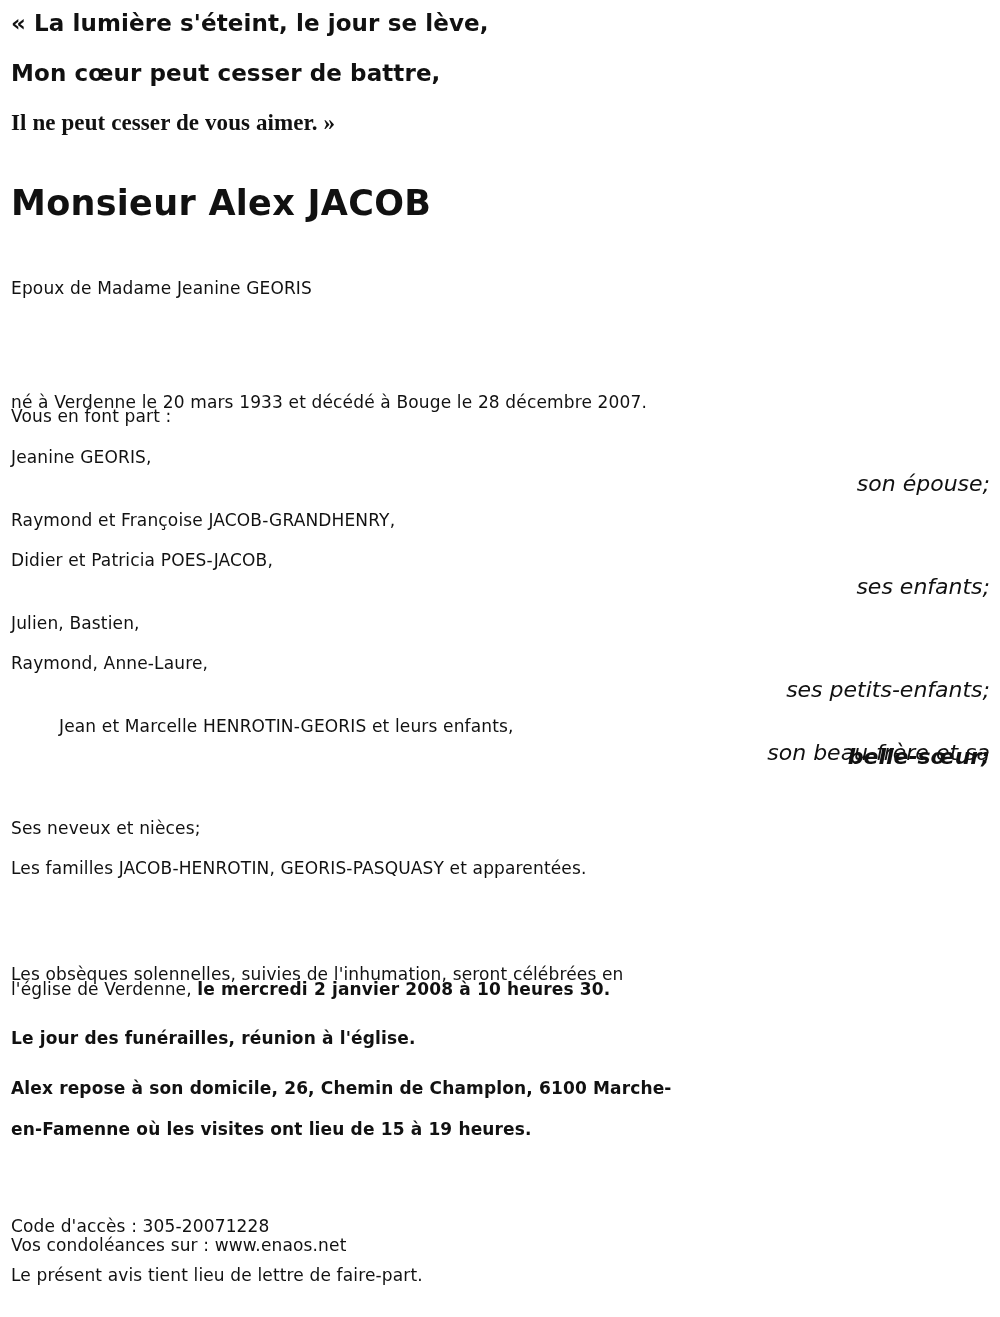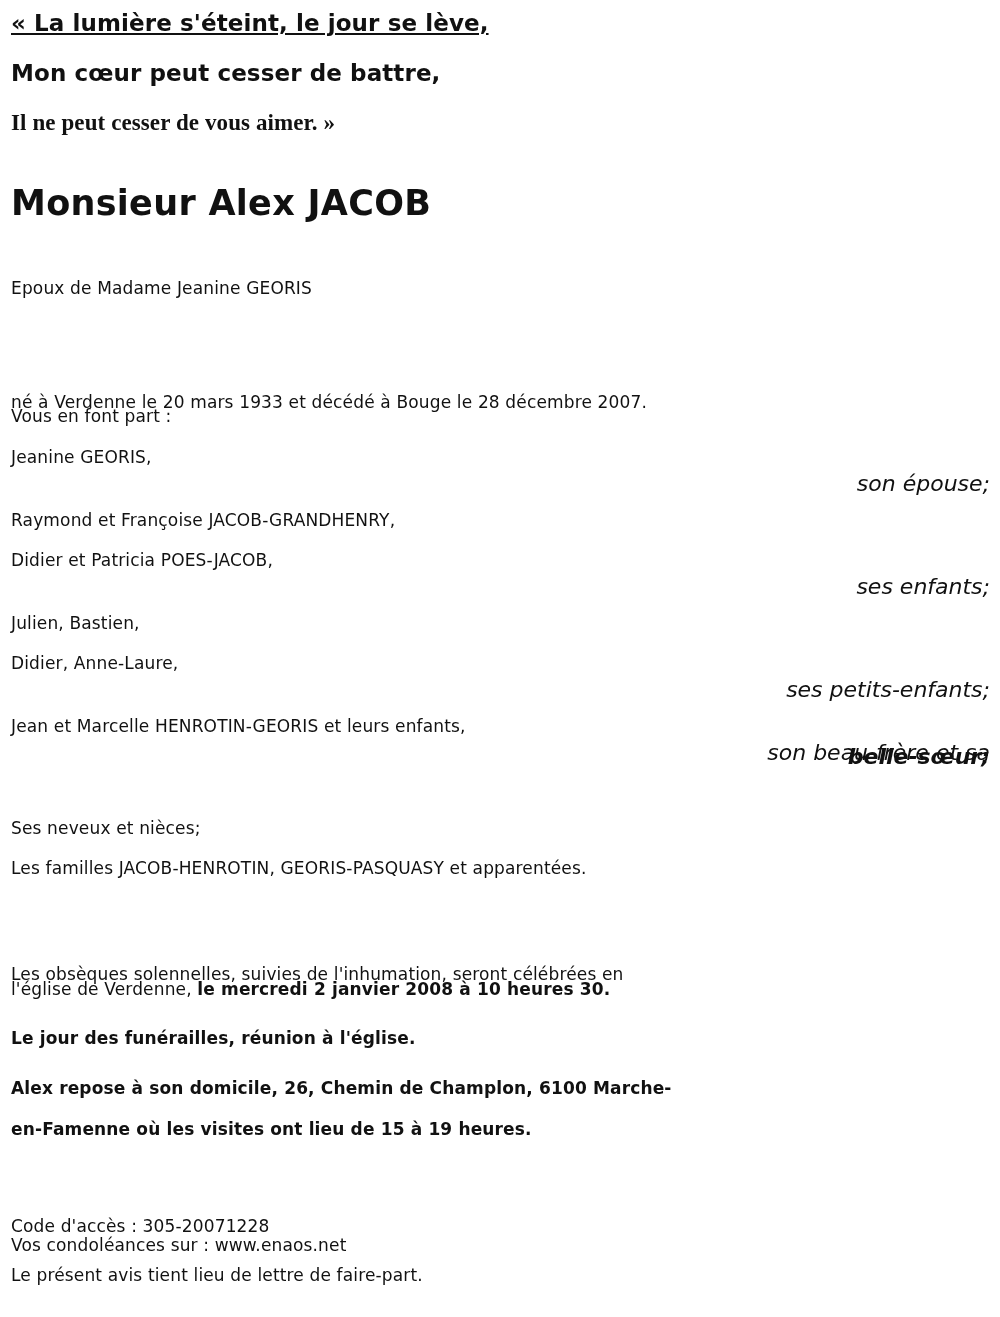--- a/index.html
+++ b/index.html
@@ -11,42 +11,42 @@
     .poem { font-weight: bold; font-size: 23px; letter-spacing: 0.1px; }
     .title { font-weight: bold; font-size: 35px; letter-spacing: 0.3px; }
     .txt { font-size: 17px; letter-spacing: 0.15px; }
     .b { font-weight: bold; }
     .rel { position: absolute; right: 10px; white-space: nowrap; font-style: italic; font-size: 22px; text-align: left; }
   </style>
 </head>
 <body>
 
 <div>
-  <div class="abs poem" style="top:10px;text-decoration:underline;">« La lumière s'éteint, le jour se lève,</div>
+  <div class="abs poem" style="top:10px;">« La lumière s'éteint, le jour se lève,</div>
   <div class="abs poem" style="top:60px;">Mon cœur peut cesser de battre,</div>
   <div class="abs poem" style="top:110px;font-family:Liberation Serif, serif;">Il ne peut cesser de vous aimer. »</div>
 
   <div class="abs title" style="top:183px;">Monsieur Alex JACOB</div>
 
   <div class="abs txt" style="top:278px;">Epoux de Madame Jeanine GEORIS</div>
   <div class="abs txt" style="top:364px;margin-top:28px;">né à Verdenne le 20 mars 1933 et décédé à Bouge le 28 décembre 2007.</div>
 
   <div class="abs txt" style="top:406px;">Vous en font part :</div>
   <div class="abs txt" style="top:447px;">Jeanine GEORIS,</div>
   <div class="rel" style="top:471px;">son épouse;</div>
 
   <div class="abs txt" style="top:510px;">Raymond et Françoise JACOB-GRANDHENRY,</div>
   <div class="abs txt" style="top:550px;">Didier et Patricia POES-JACOB,</div>
   <div class="rel" style="top:574px;">ses enfants;</div>
 
   <div class="abs txt" style="top:613px;">Julien, Bastien,</div>
-  <div class="abs txt" style="top:653px;">Didier, Anne-Laure,</div>
+  <div class="abs txt" style="top:653px;">Raymond, Anne-Laure,</div>
   <div class="rel" style="top:677px;">ses petits-enfants;</div>
 
-  <div class="abs txt" style="top:716px;">Jean et Marcelle HENROTIN-GEORIS et leurs enfants,</div>
+  <div class="abs txt" style="top:716px;margin-left:48px;">Jean et Marcelle HENROTIN-GEORIS et leurs enfants,</div>
   <div class="rel" style="top:740px;">son beau-frère et sa</div>
   <div class="rel" style="top:744px;font-weight:bold;">belle-sœur;</div>
 
   <div class="abs txt" style="top:818px;">Ses neveux et nièces;</div>
   <div class="abs txt" style="top:858px;">Les familles JACOB-HENROTIN, GEORIS-PASQUASY et apparentées.</div>
 
   <div class="abs txt" style="top:964px;">Les obsèques solennelles, suivies de l'inhumation, seront célébrées en</div>
   <div class="abs txt" style="top:979px;">
     <span>l'église de Verdenne, </span><span class="b">le mercredi 2 janvier 2008 à 10 heures 30.</span>
   </div>

